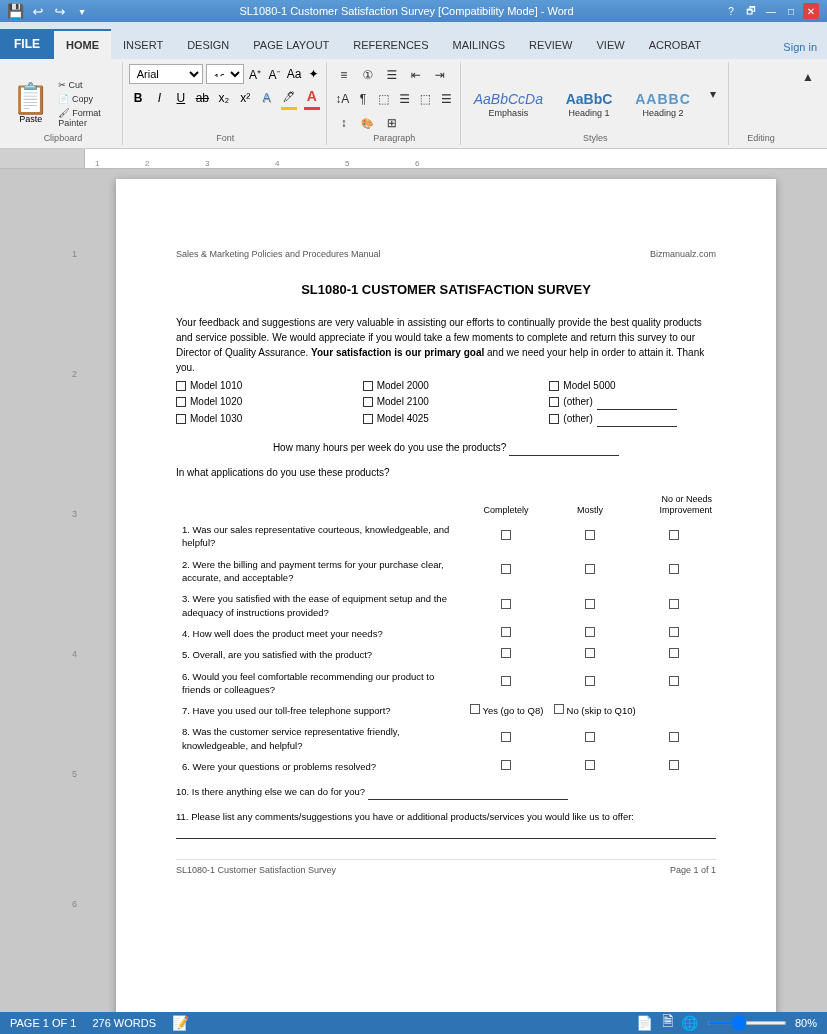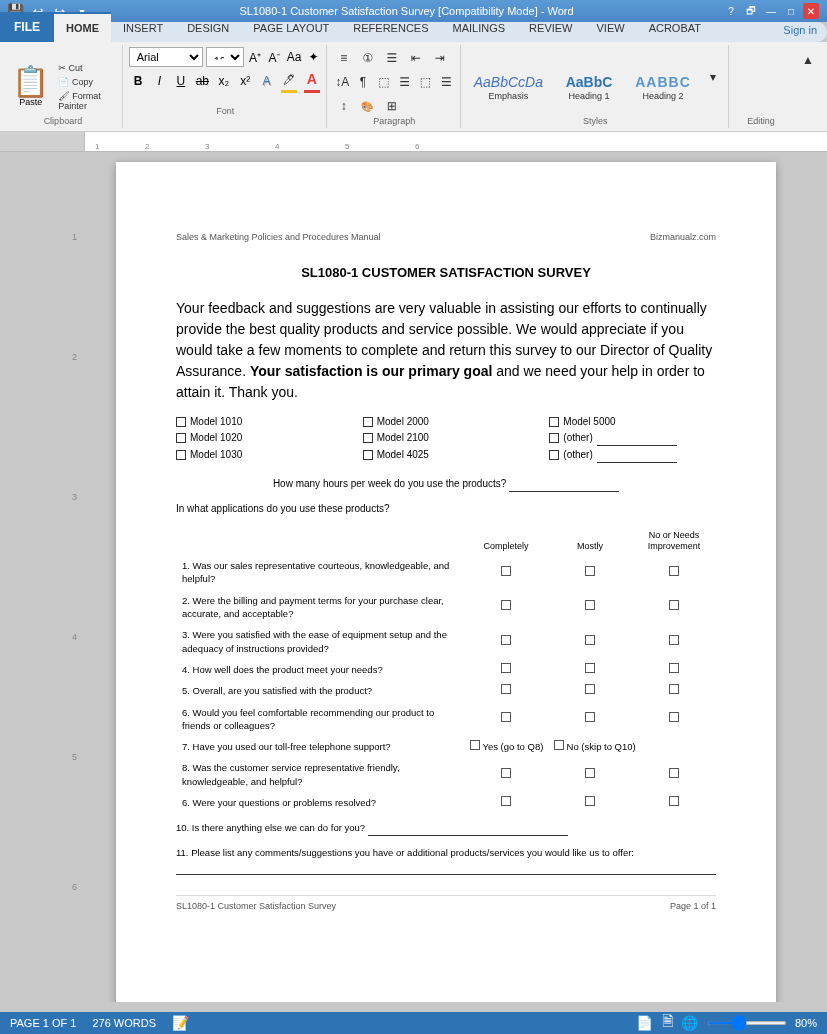--- a/index.html
+++ b/index.html
@@ -16,23 +16,22 @@
       color: white;
       font-size: 11px;
     }
     .tb-icon { width: 16px; height: 16px; background: #aaa; border-radius: 2px; cursor: pointer; display: flex; align-items: center; justify-content: center; font-size: 10px; color: #333; }
     
     
     #ribbon-tabs {
       display: flex;
       align-items: flex-end;
       background: #dce6f1;
-      height: 20px;
+      height: 37px;
       padding-left: 0;
-      border-radius: 10px;
     }
     #file-btn {
       background: #2e74b5;
       color: white;
       padding: 6px 14px;
       font-size: 12px;
       font-weight: bold;
       height: 30px;
       display: flex;
       align-items: center;
@@ -256,21 +255,21 @@
     }
 
     .doc-title {
       text-align: center;
       font-size: 13px;
       font-weight: bold;
       margin-bottom: 16px;
       text-transform: uppercase;
     }
 
-    .doc-intro { margin-bottom: 12px; font-size: 14px; line-height: 1.5; }
+    .doc-intro { margin-bottom: 4px; font-size: 10px; line-height: 1.5; }
     .doc-intro .bold-text { font-weight: bold; }
 
     .section-label { margin-bottom: 8px; font-size: 10px; }
 
     .products-grid {
       display: grid;
       grid-template-columns: 1fr 1fr 1fr;
       gap: 2px 20px;
       margin-bottom: 14px;
       font-size: 10px;
@@ -418,21 +417,21 @@
       <button class="font-btn" style="color:#3a7abf;text-shadow:1px 1px #aaa;">A</button>
       <div style="display:flex;flex-direction:column;align-items:center;">
         <button class="font-btn" style="font-size:10px;">🖊</button>
         <div class="format-line"></div>
       </div>
       <div style="display:flex;flex-direction:column;align-items:center;">
         <button class="font-btn" style="font-size:14px;font-weight:bold;color:#e04040;">A</button>
         <div class="format-line-red"></div>
       </div>
     </div>
-    <div class="ribbon-group-label" style="bottom:12px;">Font</div>
+    <div class="ribbon-group-label" style="bottom:2px;">Font</div>
   </div>
 
   <div class="para-group">
     <div style="display:flex;gap:2px;margin-bottom:2px;">
       <button class="small-btn">≡</button>
       <button class="small-btn">①</button>
       <button class="small-btn">☰</button>
       <button class="small-btn">⇤</button>
       <button class="small-btn">⇥</button>
     </div>
@@ -538,21 +537,21 @@
       <div class="applications-line">
         <span>In what applications do you use these products?</span>
       </div>
 
       <table class="survey-table">
         <thead>
           <tr>
             <th style="text-align:left;width:240px;"></th>
             <th>Completely</th>
             <th>Mostly</th>
-            <th style="white-space:pre-line;">No or Needs
+            <th style="white-space:pre-line;text-align:right;">No or Needs
 Improvement</th>
           </tr>
         </thead>
         <tbody>
 
           <tr>
             <td class="q-text">1. Was our sales representative courteous, knowledgeable, and helpful?</td>
             <td class="check-cell"><span class="check-box"></span></td>
             <td class="check-cell"><span class="check-box"></span></td>
             <td class="check-cell"><span class="check-box"></span></td>

